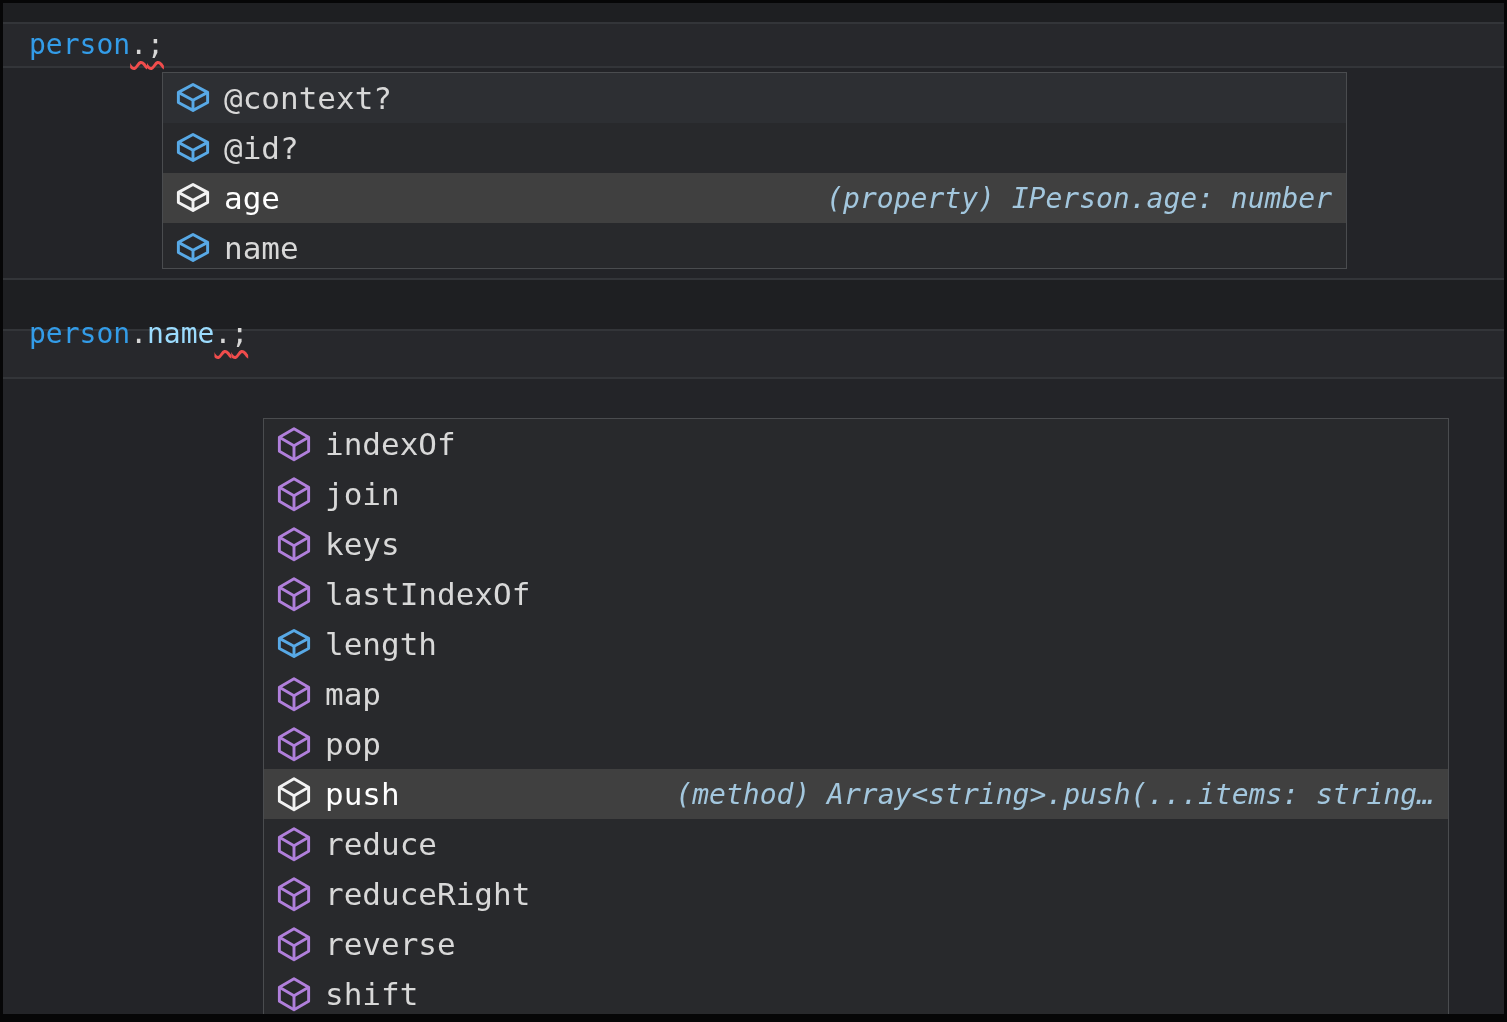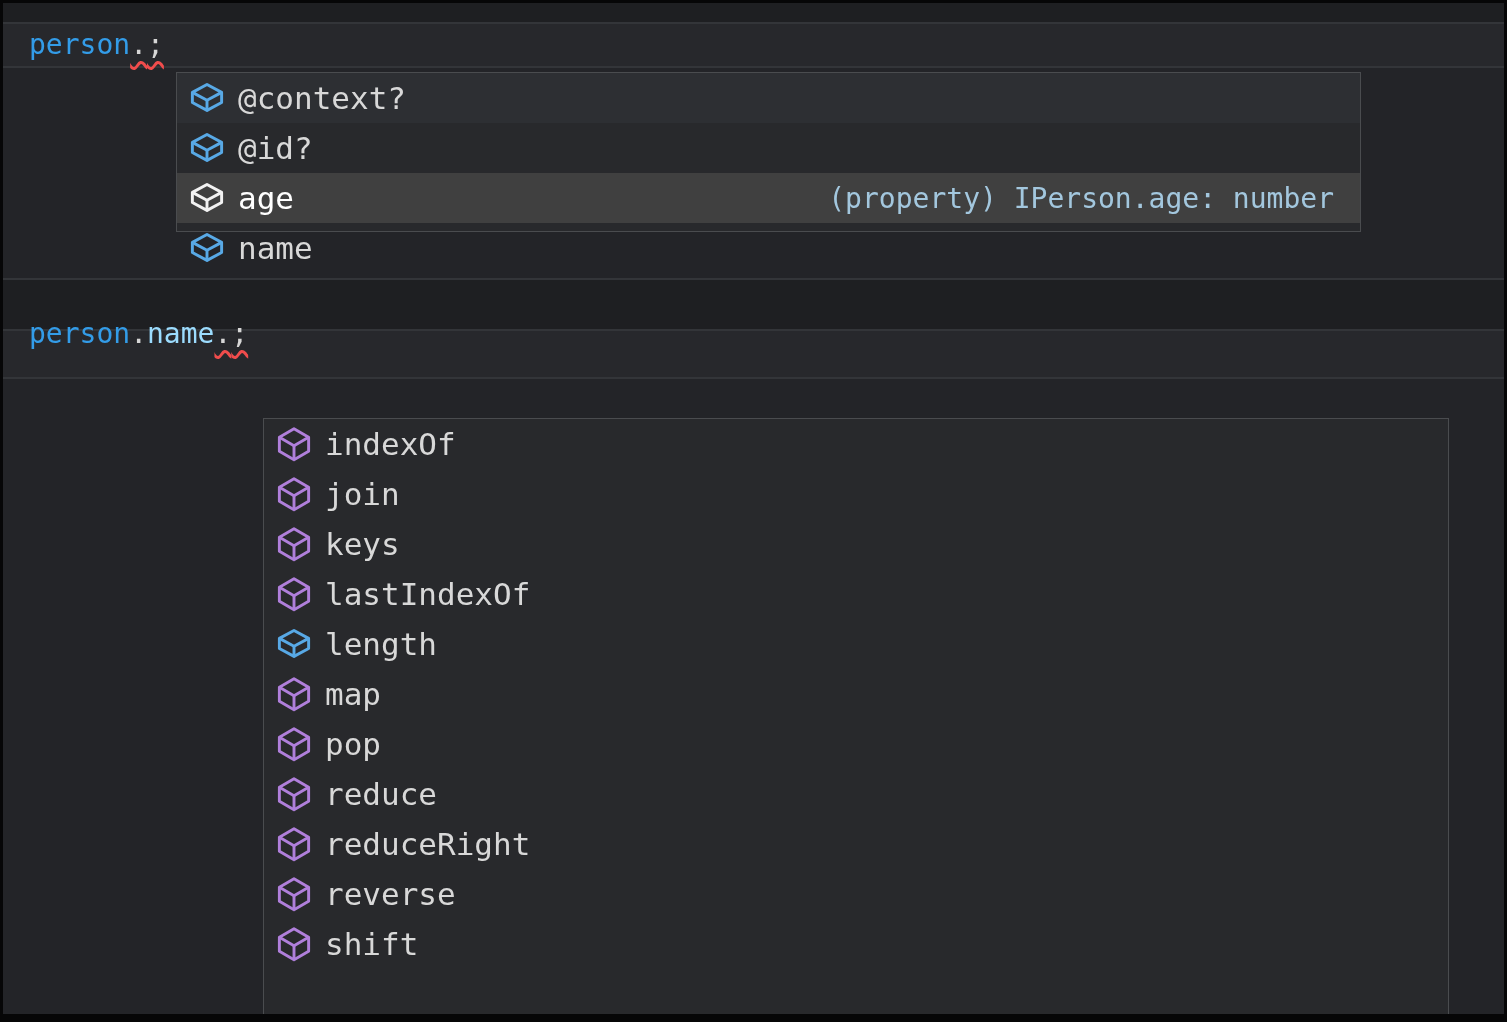--- a/index.html
+++ b/index.html
@@ -15,32 +15,32 @@
   .code-line{position:absolute;left:26px;font-size:28px;white-space:pre;letter-spacing:0;}
   #code-line-1{top:21px;height:42px;line-height:42px;}
   #code-line-2{top:308px;height:46px;line-height:46px;}
   .tok.variable{color:#339ce8;}
   .tok.property{color:#9cdcfe;}
   .tok.punctuation{color:#d6d6d6;}
   .squiggle{text-decoration-line:underline;text-decoration-style:wavy;
             text-decoration-color:#f14c4c;text-decoration-thickness:3px;text-underline-offset:7px;}
 
   .suggest{position:absolute;background:#28292c;border:1px solid #4a4c4f;box-sizing:border-box;z-index:5;}
-  #suggest-1{left:159px;top:69px;width:1185px;height:160px;margin-left:14px;}
+  #suggest-1{left:159px;top:69px;width:1185px;height:197px;}
   #suggest-2{left:260px;top:375px;width:1186px;height:602px;margin-top:40px;}
   .row{display:flex;align-items:center;height:50px;}
   #suggest-1 .row:first-child:not(.selected){background:#2d2f33;}
   .row.selected{background:#404040;}
   .icon{width:36px;height:36px;margin-left:12px;flex:none;display:block;}
   .icon-field{color:#58a9e6;}
   .icon-method{color:#b07fdb;}
   .row.selected .icon{color:#f2f2f2;}
   .label{margin-left:13px;font-size:31px;color:#d8d8d8;white-space:pre;}
   .row.selected .label{color:#ffffff;}
-  .detail{margin-left:auto;padding-right:26px;font-size:28px;color:#a3c7de;white-space:pre;}
+  .detail{margin-left:auto;padding-right:14px;font-size:28px;color:#a3c7de;white-space:pre;font-style:italic;}
 </style>
 </head>
 <body>
 
 <div class="frame">
   <div class="editor">
 
     <div class="band strip" style="top:0;height:19px"></div>
     <div class="sep" style="top:19px"></div>
     <div class="band linerow" style="top:21px;height:42px"></div>
@@ -140,20 +140,29 @@
           <span class="label">map</span>
         </div>
         <div class="row">
           <svg class="icon icon-method" viewBox="0 0 32 32" fill="none" stroke="currentColor" stroke-width="2.6" stroke-linejoin="round">
             <path d="M16 2.5 29 10 29 22.5 16 30 3 22.5 3 10Z"></path>
             <path d="M3 10 16 17.5 29 10"></path>
             <path d="M16 17.5 16 30"></path>
           </svg>
           <span class="label">pop</span>
         </div>
+        <div class="row selected">
+          <svg class="icon icon-method" viewBox="0 0 32 32" fill="none" stroke="currentColor" stroke-width="2.6" stroke-linejoin="round">
+            <path d="M16 2.5 29 10 29 22.5 16 30 3 22.5 3 10Z"></path>
+            <path d="M3 10 16 17.5 29 10"></path>
+            <path d="M16 17.5 16 30"></path>
+          </svg>
+          <span class="label">push</span>
+          <span class="detail">(method) Array&lt;string&gt;.push(...items: string…</span>
+        </div>
         <div class="row">
           <svg class="icon icon-method" viewBox="0 0 32 32" fill="none" stroke="currentColor" stroke-width="2.6" stroke-linejoin="round">
             <path d="M16 2.5 29 10 29 22.5 16 30 3 22.5 3 10Z"></path>
             <path d="M3 10 16 17.5 29 10"></path>
             <path d="M16 17.5 16 30"></path>
           </svg>
           <span class="label">reduce</span>
         </div>
         <div class="row">
           <svg class="icon icon-method" viewBox="0 0 32 32" fill="none" stroke="currentColor" stroke-width="2.6" stroke-linejoin="round">

